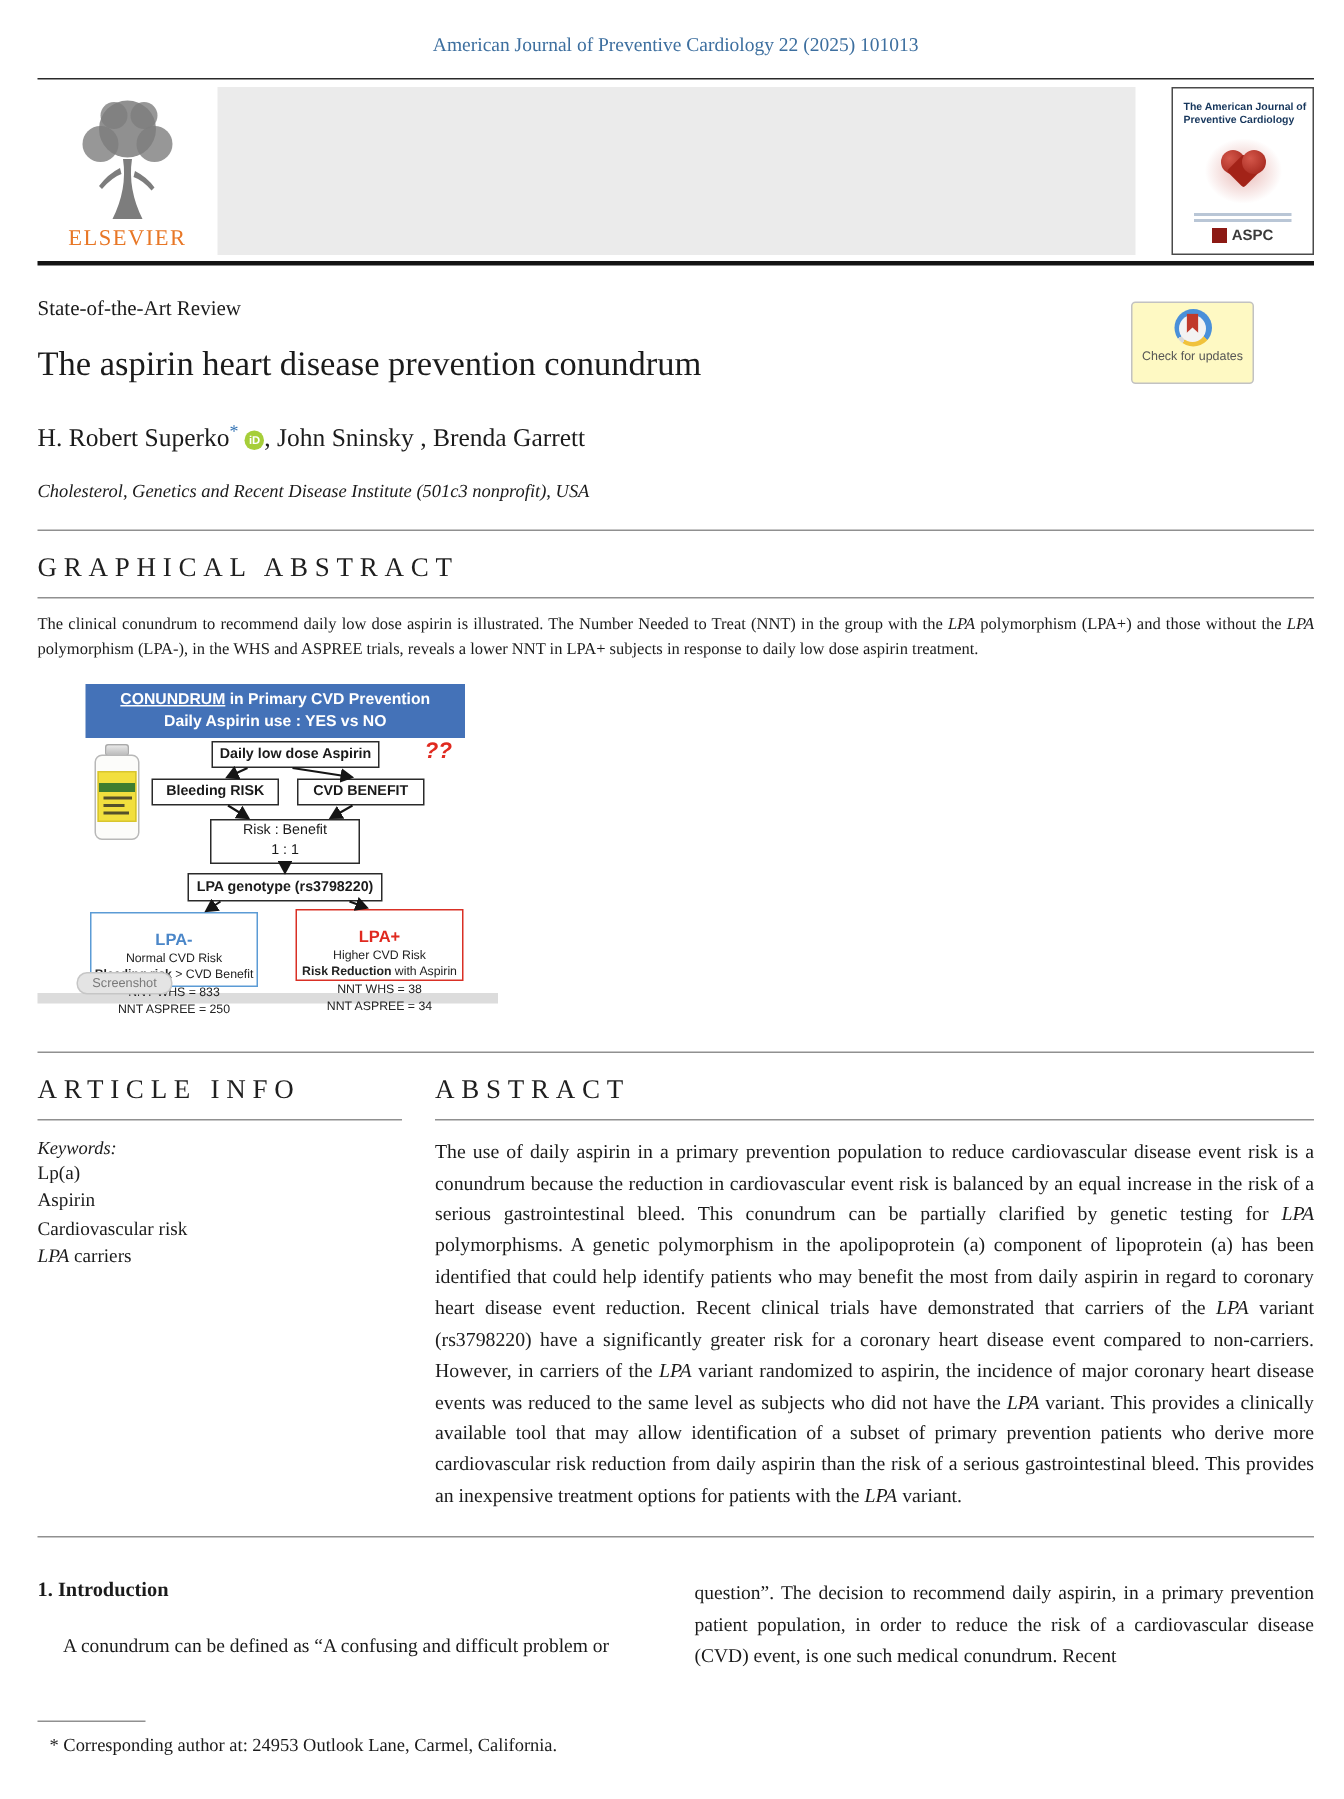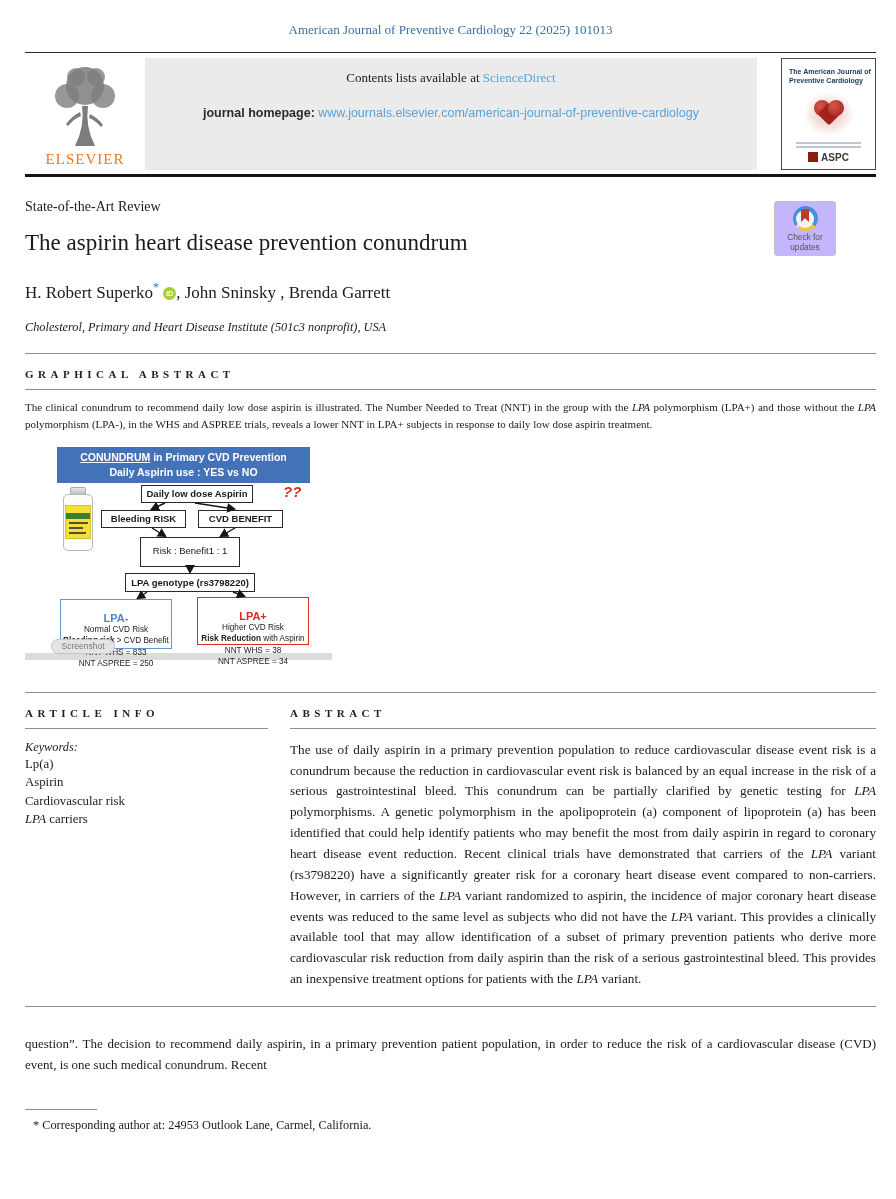--- a/index.html
+++ b/index.html
@@ -39,41 +39,41 @@
   .rule-thick { border-top:3px solid #141414; margin-top:4px; }
 
   
   .article-head { position:relative; padding-top:22px; padding-bottom:18px; }
   .category { font-size:14px; }
   .title { font-size:23px; margin-top:15px; }
   .authors { font-size:17px; margin-top:24px; }
   .corr-mark { color:#3575b5; font-size:12px; vertical-align:super; }
   .orcid { display:inline-block; width:13px; height:13px; border-radius:50%; background:#a6ce39; color:#fff; font-family:"Liberation Sans", sans-serif; font-size:7.5px; font-weight:700; text-align:center; line-height:13px; vertical-align:2px; }
   .affiliation { font-size:12.3px; font-style:italic; margin-top:17px; }
-  .check-badge { position:absolute; right:40px; top:24px; width:62px; height:55px; background:#c4b5fd; border:1px solid #c2c2c2; border-radius:3px; text-align:center; cursor:pointer; }
+  .check-badge { position:absolute; right:40px; top:24px; width:82px; height:55px; background:#fef9c3; border:1px solid #c2c2c2; border-radius:3px; text-align:center; cursor:pointer; }
   .badge-emblem { width:25px; height:25px; margin:4px auto 0; border-radius:50%;
     background:conic-gradient(#4a90d9 0 130deg, #f0c23c 130deg 215deg, #d8d8d8 215deg 235deg, #4a90d9 235deg 360deg); position:relative; }
   .badge-emblem .inner { position:absolute; left:3.5px; top:3.5px; width:18px; height:18px; border-radius:50%; background:#f3f3f3; }
   .badge-emblem .ribbon { position:absolute; left:8.5px; top:3px; width:8px; height:13px; background:#c0392b; clip-path:polygon(0 0,100% 0,100% 100%,50% 72%,0 100%); }
   .badge-text { font-family:"Liberation Sans", sans-serif; font-size:8.3px; color:#555; line-height:1.2; margin-top:2px; }
 
   
-  .sec-heading { font-size:11px; letter-spacing:4.5px; color:#1f1f1f;font-weight:bold; }
+  .sec-heading { font-size:18px; letter-spacing:4.5px; color:#1f1f1f; }
   .ga-section { padding-top:14px; }
   .ga-rule { margin-top:9px; }
   .caption { font-size:11px; line-height:1.55; text-align:justify; margin-top:9px; }
 
   
   .figure { position:relative; width:307px; height:214px; margin-top:14px; font-family:"Liberation Sans", sans-serif; }
   .fig-header { position:absolute; left:32px; top:0; width:253px; height:36px; background:#4472b8; color:#fff; font-weight:700; font-size:10.5px; text-align:center; padding-top:3px; line-height:15px; }
   .fig-box { position:absolute; border:1.3px solid #2a2a2a; background:#fff; display:flex; align-items:center; justify-content:center; font-weight:700; font-size:9.5px; color:#1a1a1a; white-space:nowrap; z-index:1; }
   .box-daily  { left:116px; top:38px; width:112px; height:18px; }
   .box-bleed  { left:76px;  top:63px; width:85px;  height:18px; }
   .box-cvd    { left:173px; top:63px; width:85px;  height:18px; }
-  .box-ratio  { left:115px; top:90px; width:100px; height:30px; flex-direction:row; font-weight:400; line-height:1.35; }
+  .box-ratio  { left:115px; top:90px; width:100px; height:30px; flex-direction:column; font-weight:400; line-height:1.35; }
   .box-geno   { left:100px; top:126px; width:130px; height:19px; }
   .qq { position:absolute; left:258px; top:36px; color:#e02a20; font-weight:700; font-style:italic; font-size:15px; }
   .outcome { position:absolute; background:#fff; z-index:1; text-align:center; padding-top:12px; }
   .outcome .o-title { font-weight:700; font-size:11px; }
   .outcome .o-line { font-size:8.2px; color:#222; line-height:1.4; }
   .lpa-minus { left:35px; top:152px; width:112px; height:50px; border:1.6px solid #5b9bd5; }
   .lpa-minus .o-title { color:#4a86c8; }
   .lpa-plus { left:172px; top:150px; width:112px; height:48px; border:1.6px solid #d93025; }
   .lpa-plus .o-title { color:#e02a20; }
   .fig-arrows { position:absolute; left:0; top:0; z-index:2; pointer-events:none; }
@@ -130,26 +130,20 @@
           <circle cx="50" cy="15" r="9" opacity="0.8"></circle>
           <path d="M36 44 q3 20 -7 40 h20 q-10 -20 -7 -40 z"></path>
           <path d="M34 50 q-8 4 -14 12 l2 2 q7 -8 13 -10 z"></path>
           <path d="M44 52 q8 4 13 11 l-2 2 q-6 -7 -12 -9 z"></path>
         </g>
       </svg>
       <div class="elsevier-word">ELSEVIER</div>
     </div>
 
     <div class="mast-center">
-      <div class="contents-line">
-        <span>Contents lists available at </span><span class="link-light">ScienceDirect</span>
-      </div>
-      <div class="homepage-line">
-        <span>journal homepage: </span><span class="link-light">www.journals.elsevier.com/american-journal-of-preventive-cardiology</span>
-      </div>
     </div>
 
     <div class="cover">
       <div class="cover-title">The American Journal of Preventive Cardiology</div>
       <div class="heart-wrap">
         <div class="heart-glow"></div>
         <div class="heart">
             <div class="hbase"></div>
           </div>
       </div>
@@ -166,21 +160,21 @@
 
   <div class="rule-thick"></div>
 
   <div class="article-head">
     <div class="category">State-of-the-Art Review</div>
     <div class="title">The aspirin heart disease prevention conundrum</div>
     <div class="authors">
       <span>H. Robert Superko</span><span class="corr-mark">*</span>
       <span class="orcid">iD</span><span>, </span><span>John Sninsky</span><span> , </span><span>Brenda Garrett</span>
     </div>
-    <div class="affiliation">Cholesterol, Primary and Heart Disease Institute (501c3 nonprofit), USA</div>
+    <div class="affiliation">Cholesterol, Genetics and Recent Disease Institute (501c3 nonprofit), USA</div>
 
     <div class="check-badge">
       <div class="badge-emblem">
         <div class="inner"></div>
         <div class="ribbon"></div>
       </div>
       <div class="badge-text">Check for updates</div>
     </div>
   </div>
 
@@ -271,20 +265,24 @@
     <div class="col-right">
       <div class="sec-heading">ABSTRACT</div>
       <div class="hr col-rule"></div>
       <div class="abstract-text"><span>The use of daily aspirin in a primary prevention population to reduce cardiovascular disease event risk is a conundrum because the reduction in cardiovascular event risk is balanced by an equal increase in the risk of a serious gastrointestinal bleed. This conundrum can be partially clarified by genetic testing for </span><span style="font-style: italic;">LPA</span><span> polymorphisms. A genetic polymorphism in the apolipoprotein (a) component of lipoprotein (a) has been identified that could help identify patients who may benefit the most from daily aspirin in regard to coronary heart disease event reduction. Recent clinical trials have demonstrated that carriers of the </span><span style="font-style: italic;">LPA</span><span> variant (rs3798220) have a significantly greater risk for a coronary heart disease event compared to non-carriers. However, in carriers of the </span><span style="font-style: italic;">LPA</span><span> variant randomized to aspirin, the incidence of major coronary heart disease events was reduced to the same level as subjects who did not have the </span><span style="font-style: italic;">LPA</span><span> variant. This provides a clinically available tool that may allow identification of a subset of primary prevention patients who derive more cardiovascular risk reduction from daily aspirin than the risk of a serious gastrointestinal bleed. This provides an inexpensive treatment options for patients with the </span><span style="font-style: italic;">LPA</span><span> variant.</span></div>
     </div>
   </div>
 
   <div class="hr"></div>
 
   <div class="body-cols">
+    <div class="body-left">
+      <div class="intro-h">1. Introduction</div>
+      <div class="body-p">A conundrum can be defined as “A confusing and difficult problem or</div>
+    </div>
     <div class="body-right">
       <div class="body-p">question”. The decision to recommend daily aspirin, in a primary prevention patient population, in order to reduce the risk of a cardiovascular disease (CVD) event, is one such medical conundrum. Recent</div>
     </div>
   </div>
 
   <div class="footnote">
     <div class="fn-rule"></div>
     <div class="fn-line">
       <span>*</span><span> Corresponding author at: 24953 Outlook Lane, Carmel, California.</span>
     </div>

